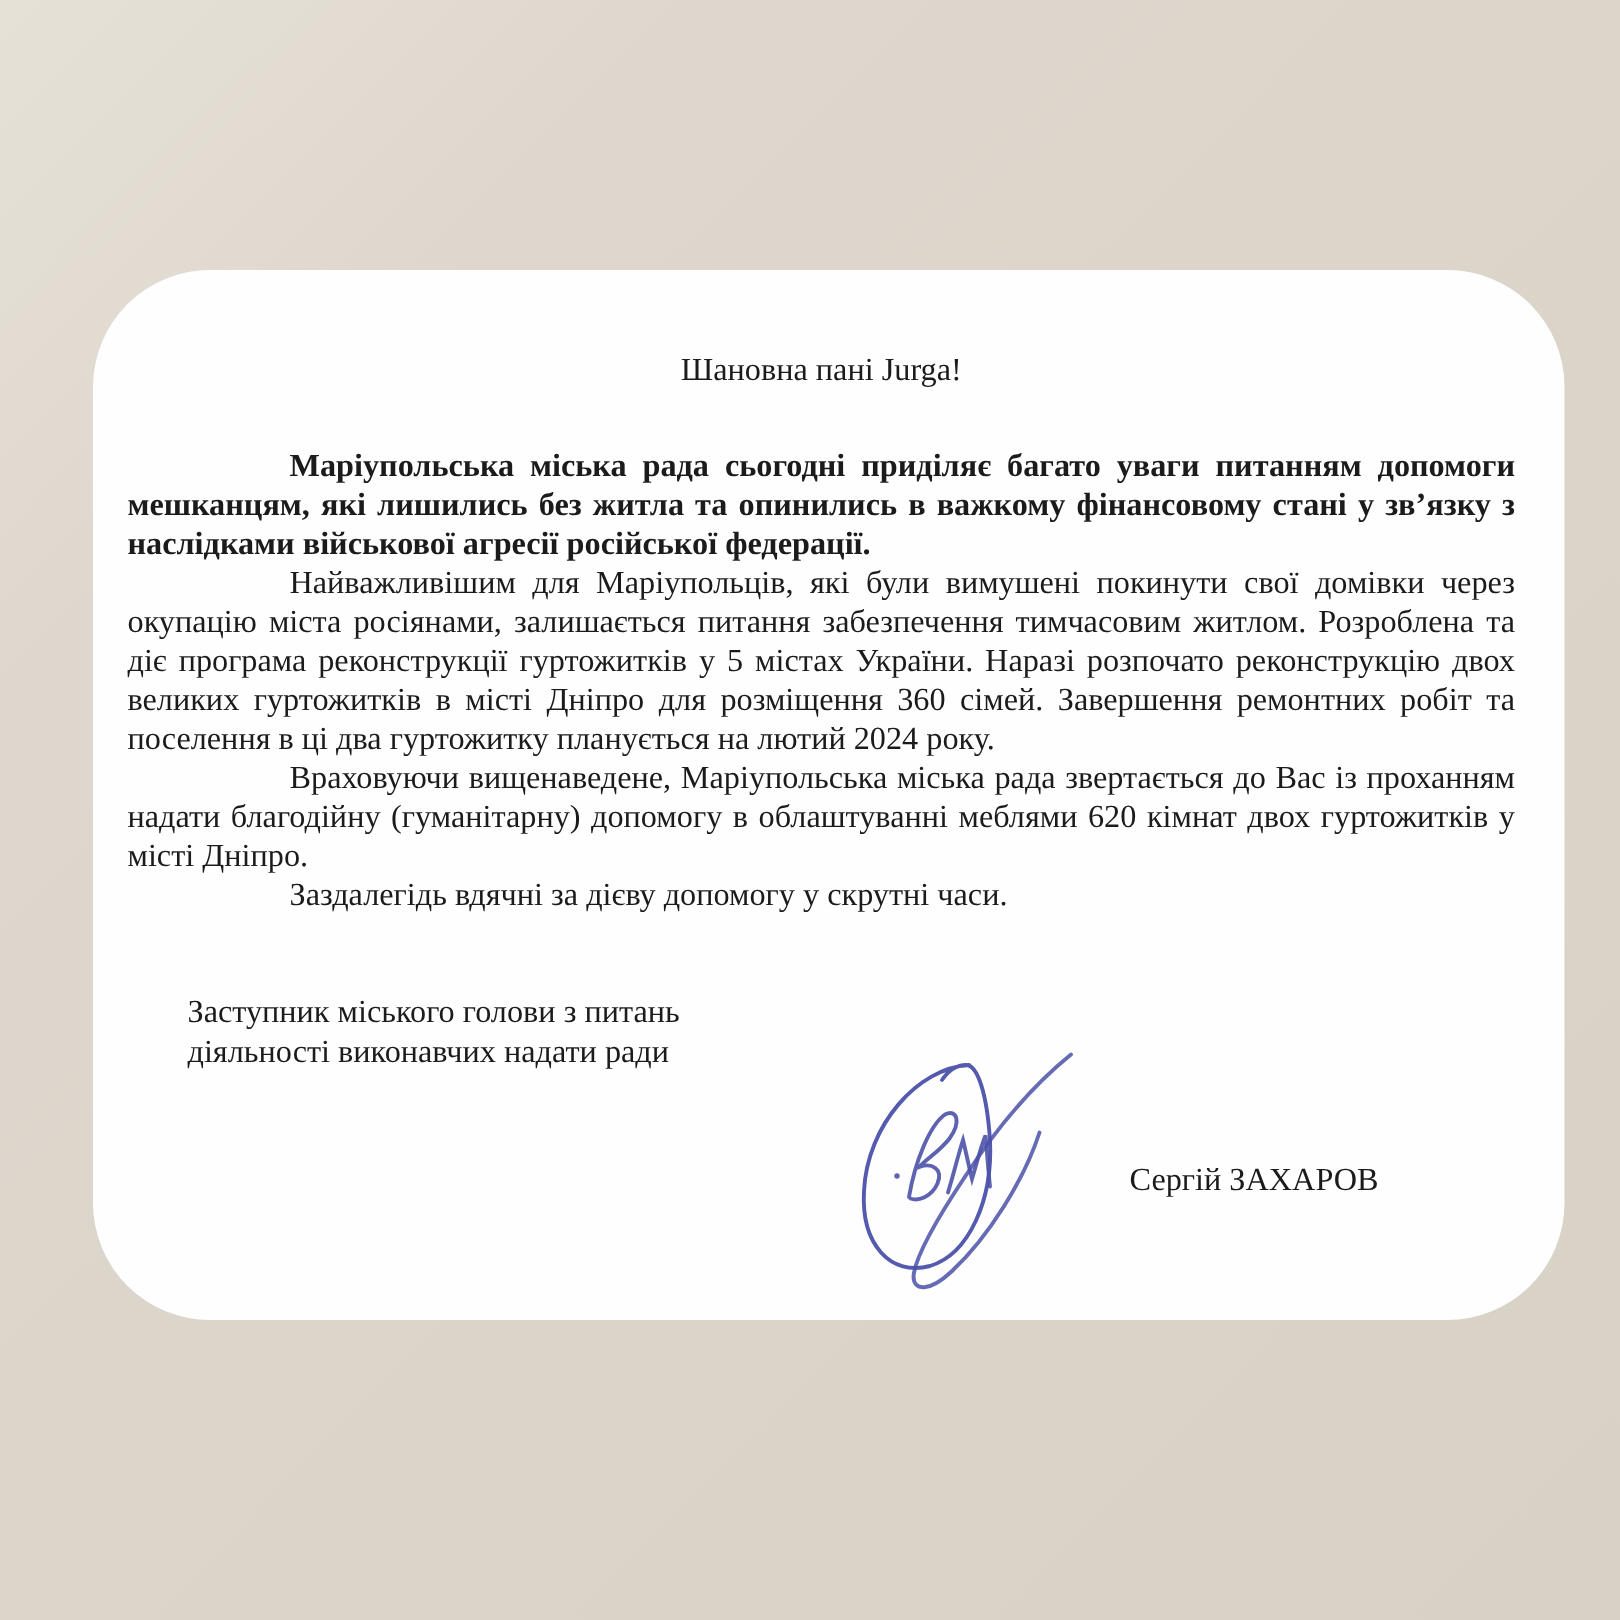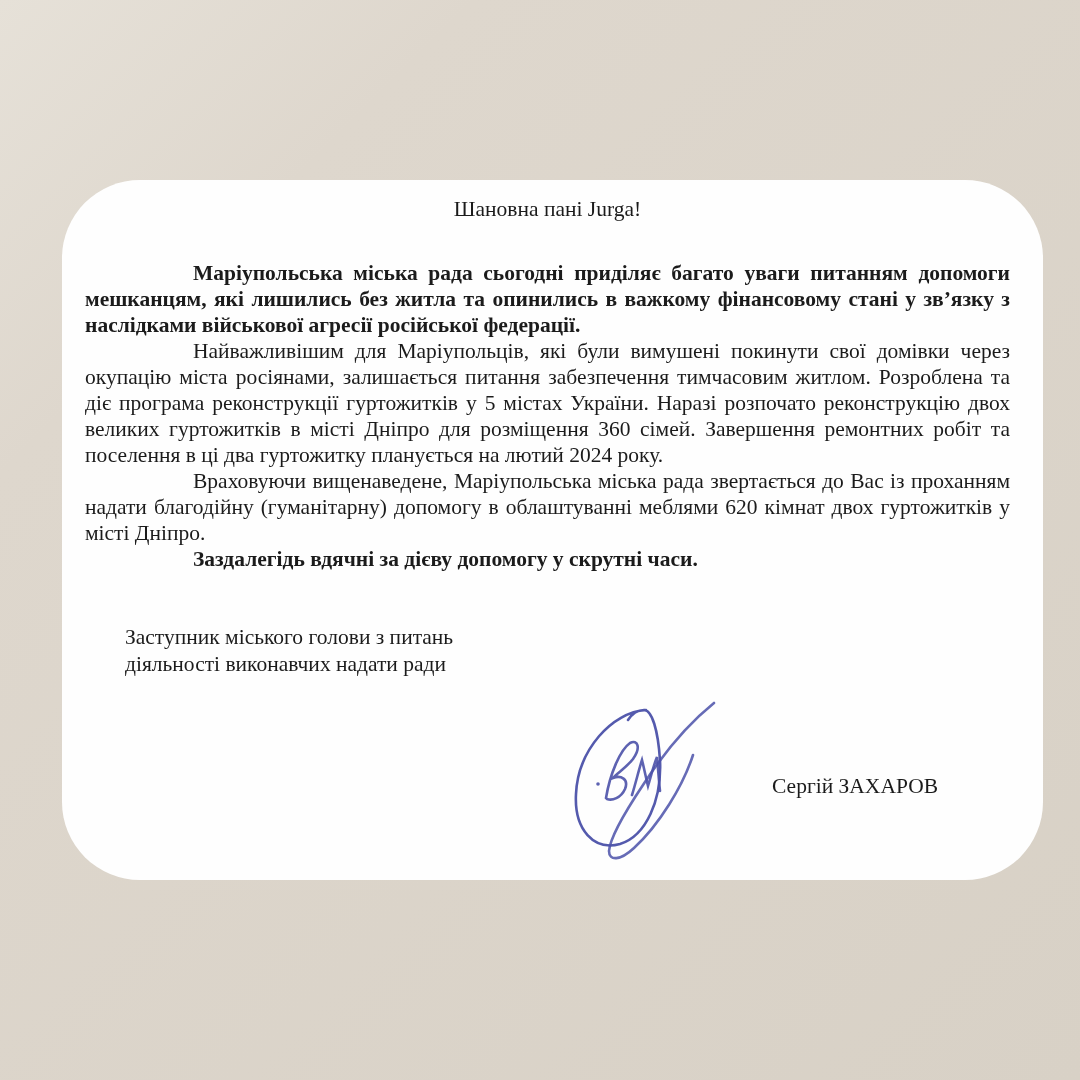--- a/index.html
+++ b/index.html
@@ -16,21 +16,21 @@
   }
   .card {
     position: absolute;
     left: 62px;
     top: 180px;
     width: 981px;
     height: 700px;
     background: #fefefe;
     border-radius: 78px;
     box-sizing: border-box;
-    padding: 16px 33px 0 23px;
+    padding: 53px 33px 0 23px;
     color: #1b1b1b;
     font-size: 21.5px;
     line-height: 26px;
   }
   .card p {
     margin: 0;
   }
   .salutation {
     text-align: center;
   }
@@ -38,35 +38,34 @@
     text-align: justify;
     text-indent: 108px;
   }
   .body-para.first {
     margin-top: 38px;
     font-weight: bold;
   }
   .thanks {
     margin-top: 32px;
     text-indent: 108px;
-    font-weight: bold;
   }
   .regards {
     margin-top: 53px;
     margin-left: 72px;
   }
   .signer-title {
     margin-top: 52px;
     margin-left: 40px;
     line-height: 27px;
     max-width: 420px;
   }
   .signer-name {
     position: absolute;
-    left: 710px;
+    left: 691px;
     top: 593px;
     white-space: nowrap;
     line-height: 27px;
   }
   .signature {
     position: absolute;
     left: 500px;
     top: 518px;
     width: 165px;
     height: 165px;

